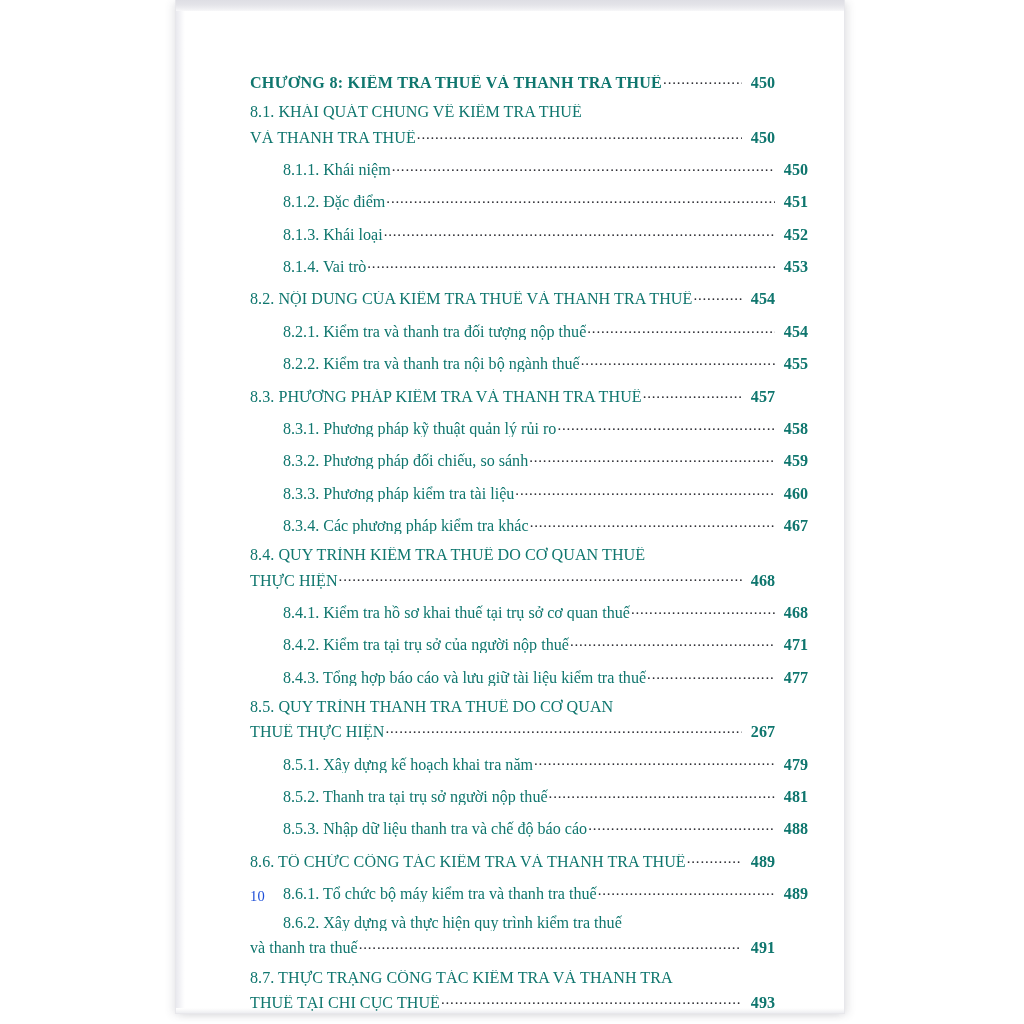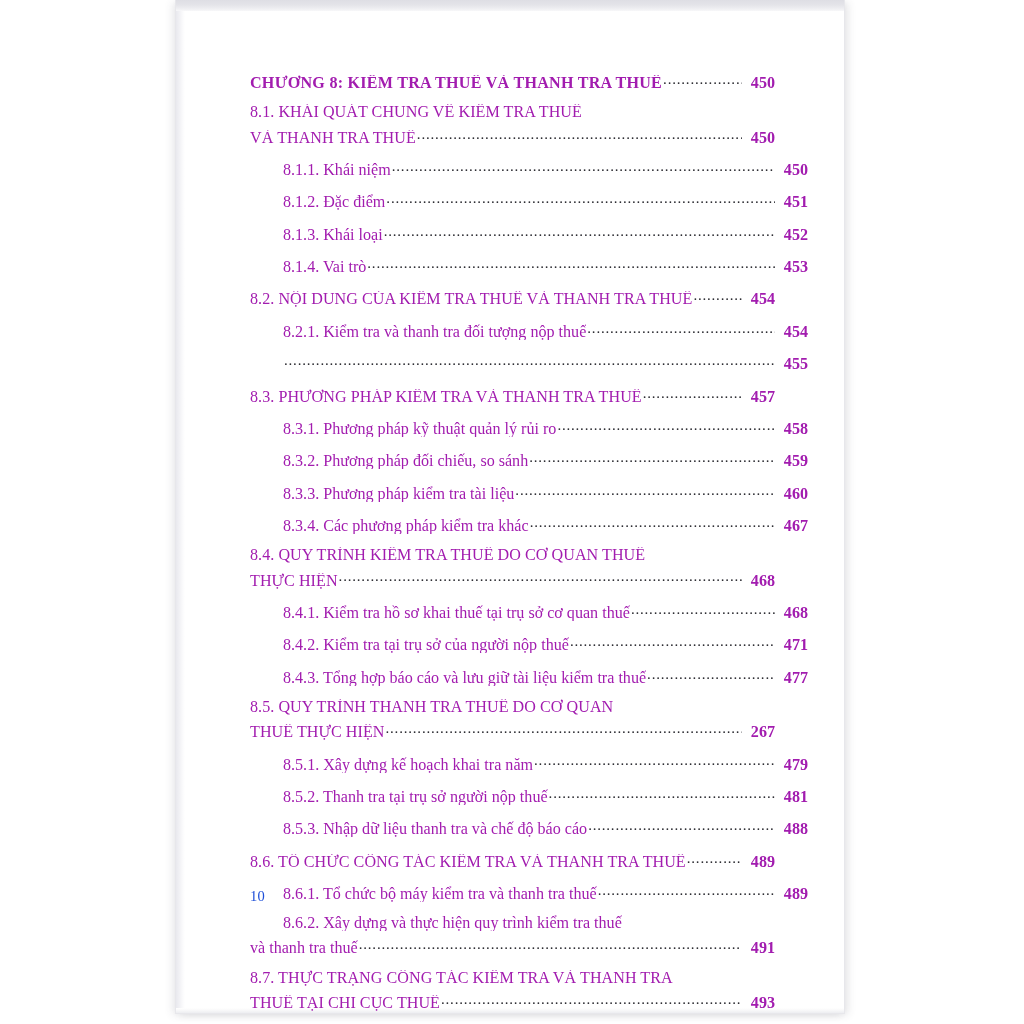--- a/index.html
+++ b/index.html
@@ -54,21 +54,21 @@
     height: 5px;
     background: linear-gradient(to top, #edeef1 0%, #f9f9fa 60%, #ffffff 100%);
   }
 
   
   #toc {
     position: absolute;
     left: 74px;           
     top: 72px;
     width: 528px;         
-    color: #a21caf;
+    color: #0f766e;
   }
 
   .toc-row {
     display: flex;
     align-items: baseline;
     width: 100%;
     font-size: 16.1px;
     line-height: 1.0;
     margin-bottom: 13.2px;
     white-space: nowrap;
@@ -180,20 +180,21 @@
         <span class="toc-label">8.2. NỘI DUNG CỦA KIỂM TRA THUẾ VÀ THANH TRA THUẾ</span>
         <span class="leader"></span>
         <span class="toc-page">454</span>
       </div>
       <div class="toc-row lvl-2">
         <span class="toc-label">8.2.1. Kiểm tra và thanh tra đối tượng nộp thuế</span>
         <span class="leader"></span>
         <span class="toc-page">454</span>
       </div>
       <div class="toc-row lvl-2">
+        <span class="toc-label">8.2.2. Kiểm tra và thanh tra nội bộ ngành thuế</span>
         <span class="leader"></span>
         <span class="toc-page">455</span>
       </div>
       <div class="toc-row lvl-1">
         <span class="toc-label">8.3. PHƯƠNG PHÁP KIỂM TRA VÀ THANH TRA THUẾ</span>
         <span class="leader"></span>
         <span class="toc-page">457</span>
       </div>
       <div class="toc-row lvl-2">
         <span class="toc-label">8.3.1. Phương pháp kỹ thuật quản lý rủi ro</span>

